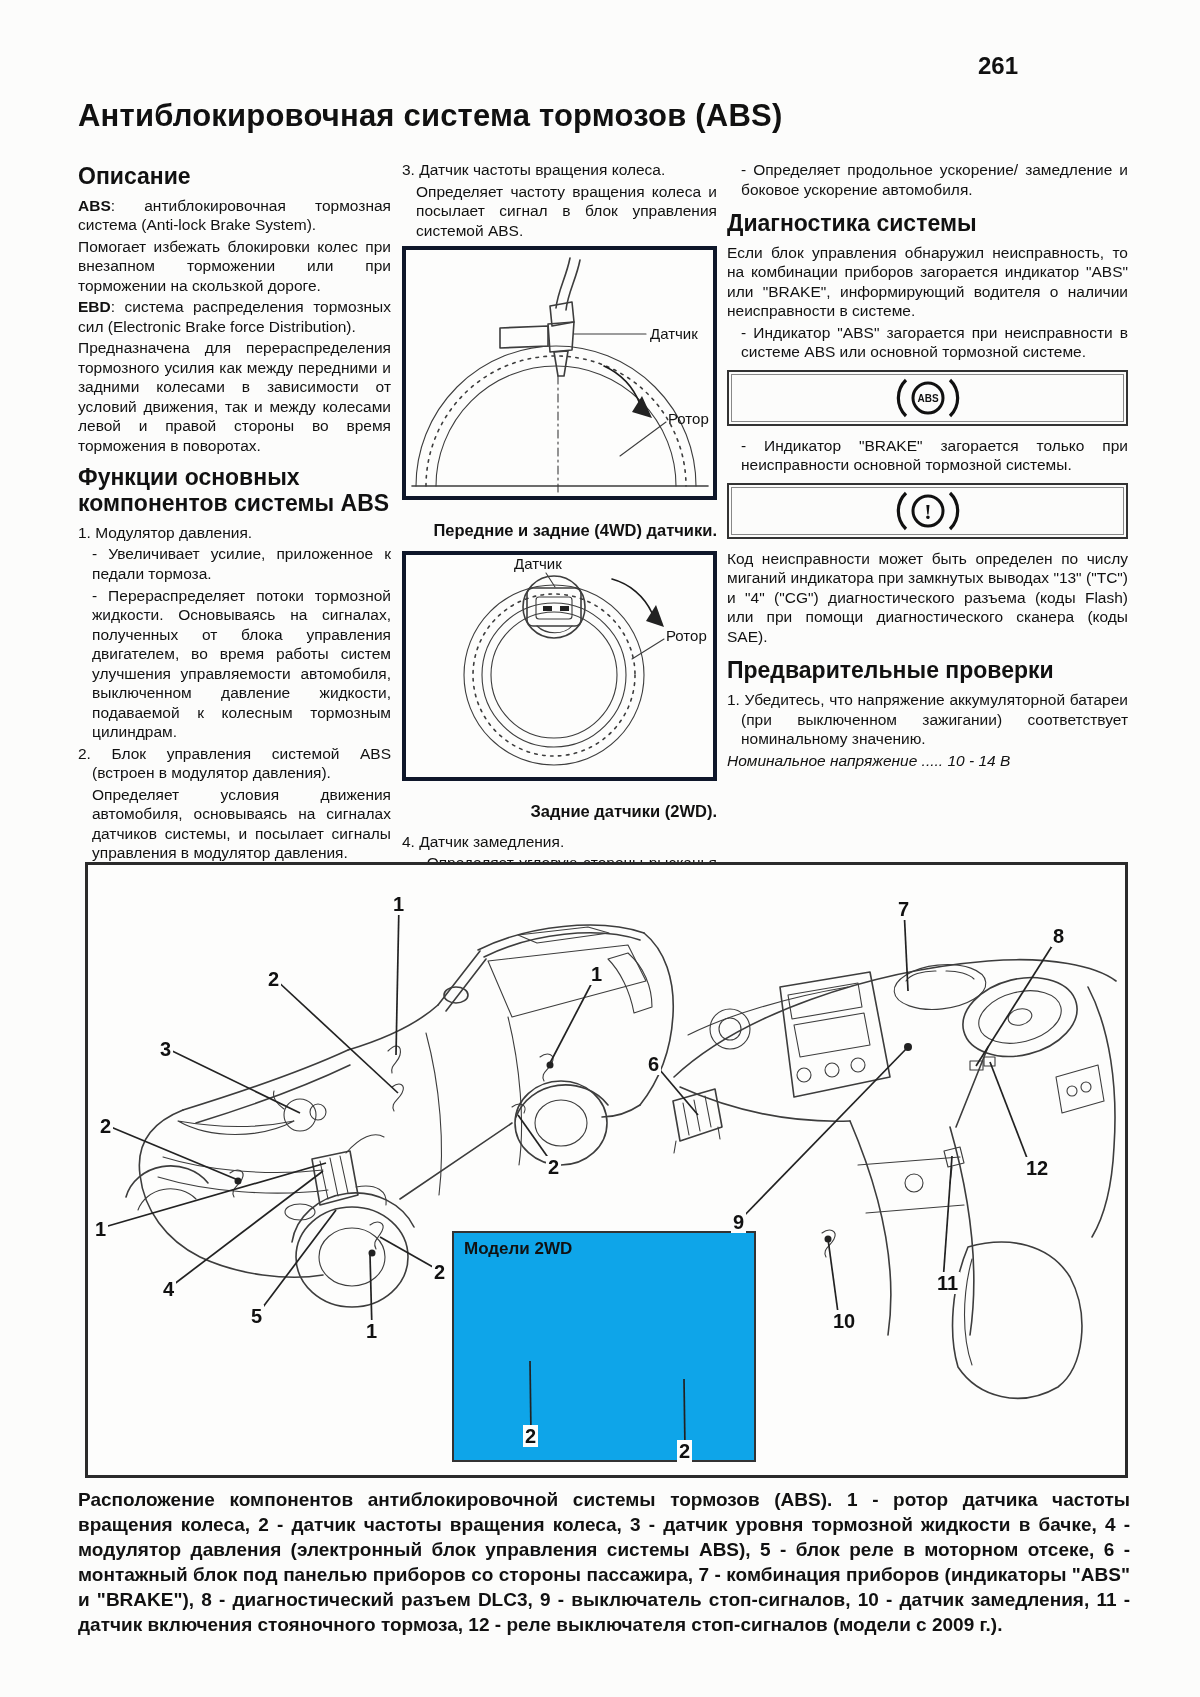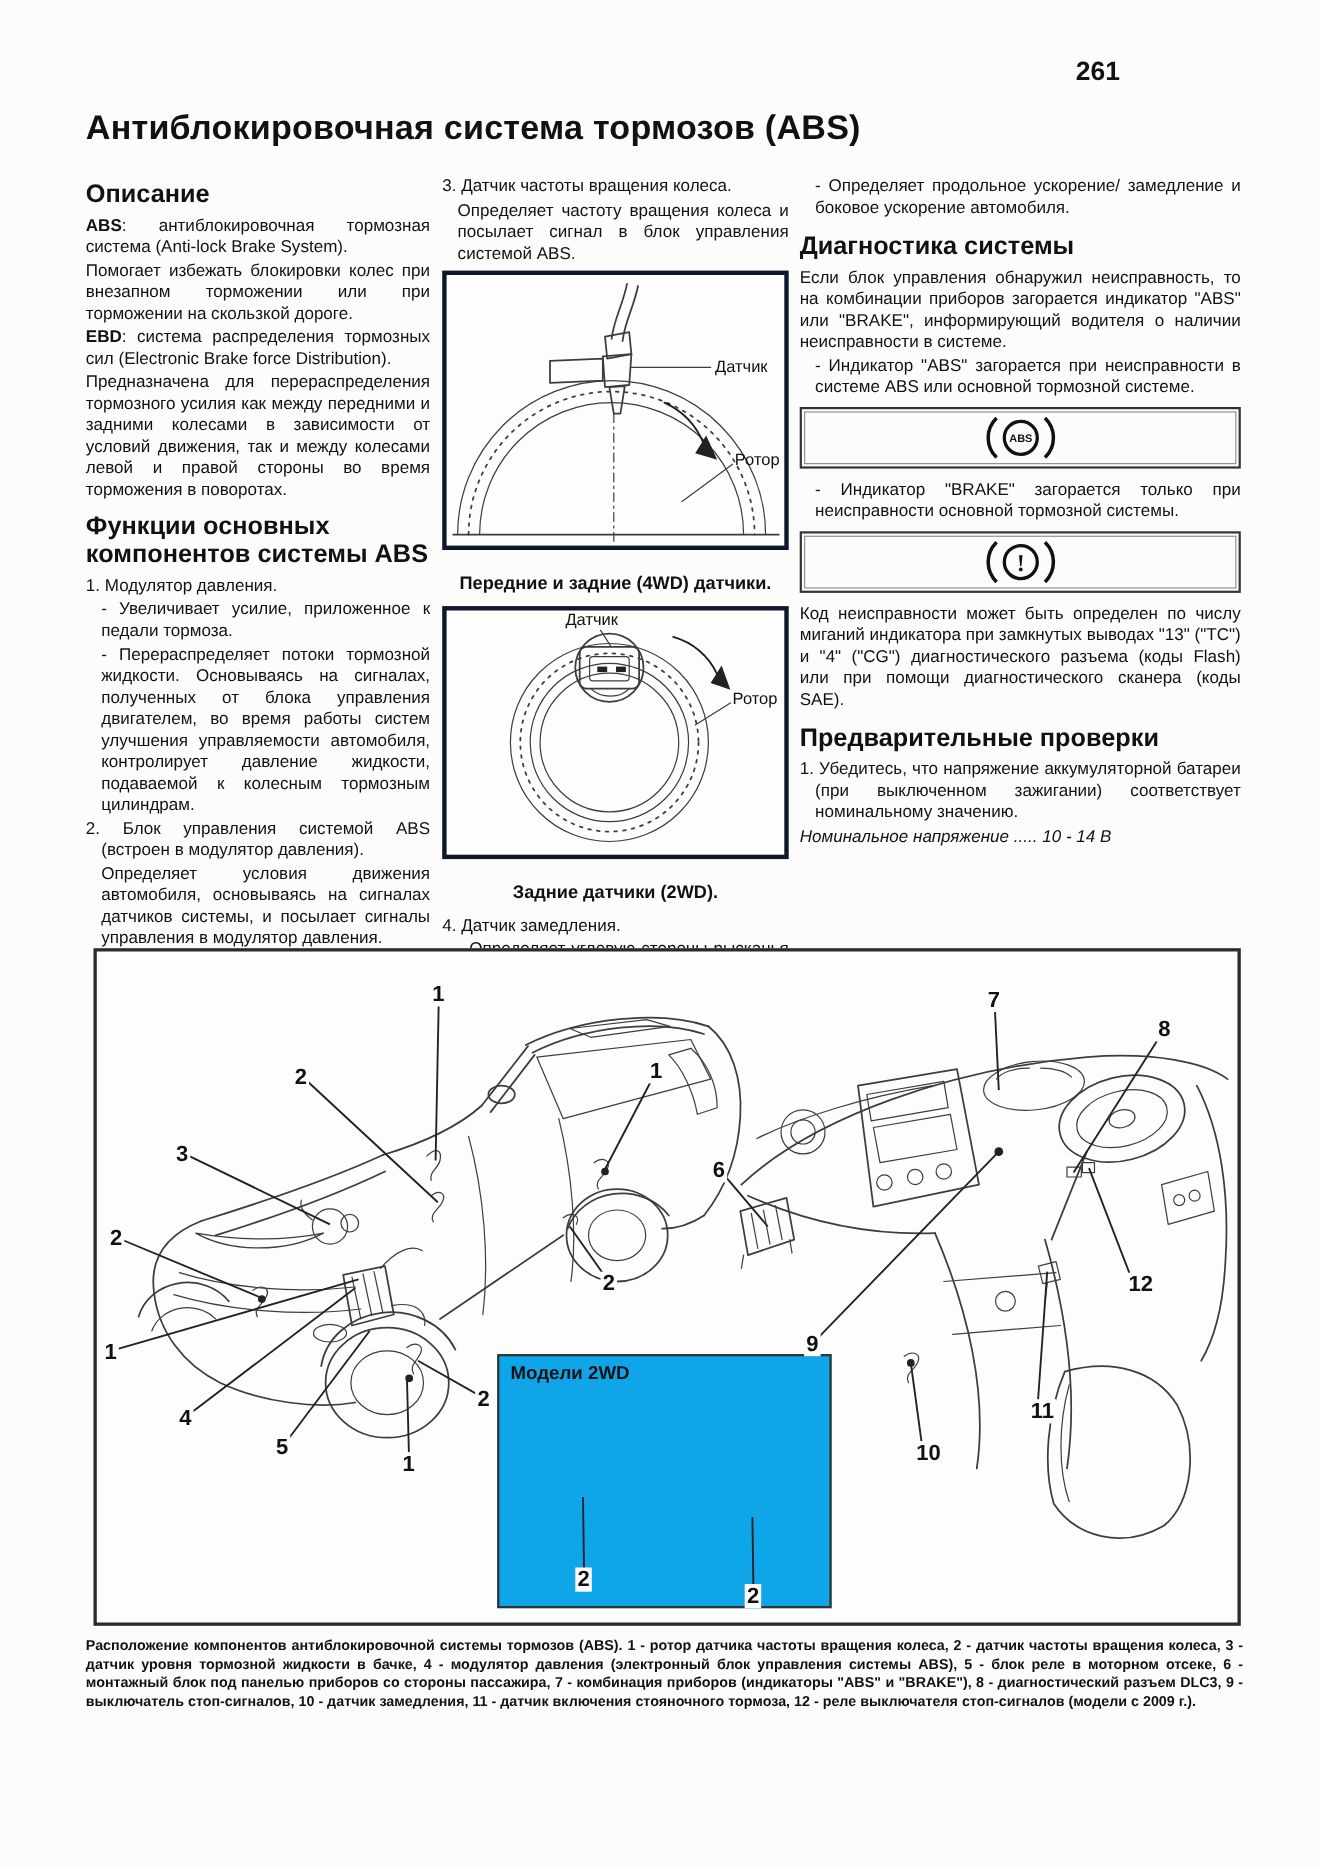--- a/index.html
+++ b/index.html
@@ -15,35 +15,35 @@
     font-size:31px; font-weight:700; letter-spacing:.2px;}
   .col{position:absolute; top:160px; font-size:15.5px; line-height:1.26; text-align:justify;}
   .col1{left:78px;  width:313px;}
   .col2{left:402px; width:315px;}
   .col3{left:727px; width:401px;}
   .col p{margin:0 0 2px 0;}
   .h1{font-size:23px; font-weight:700; line-height:1.12; margin:4px 0 6px 0; text-align:left;}
   .sub{padding-left:14px;}
   .num{text-indent:-14px; padding-left:14px;}
   .figbox{position:relative; border:4px solid #0f172a; background:#fdfdfc; margin:6px 0 4px 0;}
-  .figcap{font-weight:700; font-size:16.5px; margin:20px 0 10px 0; text-align:center;}
+  .figcap{font-weight:700; font-size:16.5px; margin:20px 0 10px 0; text-align:right;}
   .figlabel{position:absolute; font-size:15px; font-weight:400; white-space:nowrap;}
   .indbox{border:2px solid #333; outline:1px solid #888; outline-offset:-5px;
     height:52px; display:flex; align-items:center; justify-content:center; margin:8px 0 10px 0;}
   .spec{font-style:italic; margin-top:2px;}
   .bigfig{position:absolute; left:85px; top:862px; width:1037px; height:610px;
     border:3px solid #2b2b2b; background:#fdfdfc;}
   .bigfig > svg{position:absolute; left:0; top:0;}
   .callout{position:absolute; font-size:20px; font-weight:700; line-height:1;
     background:#fdfdfc; padding:1px 2px; z-index:3;}
   .inset{position:absolute; left:364px; top:366px; width:300px; height:227px;
     border:2px solid #333; background:#0ea5e9; z-index:1;}
   .inset-label{position:absolute; left:10px; top:6px; font-size:17px; font-weight:700;}
   .caption{position:absolute; left:78px; top:1487px; width:1052px;
-    font-size:13px; font-weight:700; line-height:1.32; text-align:justify;}
+    font-size:19px; font-weight:700; line-height:1.32; text-align:justify;}
   svg{display:block;}
   .st{stroke:#3d3d3d; fill:none; stroke-width:1.6; stroke-linecap:round; stroke-linejoin:round;}
   .thin{stroke-width:1.1;}
   .dk{stroke:#1c1c1c;}
   .fillk{fill:#222; stroke:none;}
 </style>
 </head>
 <body>
 
 <div class="page">
@@ -53,21 +53,21 @@
 
   <div class="col col1">
     <div class="h1">Описание</div>
     <p><b>ABS</b><span>: антиблокировочная тормозная система (Anti-lock Brake System).</span></p>
     <p>Помогает избежать блокировки колес при внезапном торможении или при торможении на скользкой дороге.</p>
     <p><b>EBD</b><span>: система распределения тормозных сил (Electronic Brake force Distribution).</span></p>
     <p>Предназначена для перераспределения тормозного усилия как между передними и задними колесами в зависимости от условий движения, так и между колесами левой и правой стороны во время торможения в поворотах.</p>
     <div class="h1" style="margin-top:10px">Функции основных компонентов системы ABS</div>
     <p class="num">1. Модулятор давления.</p>
     <p class="sub">- Увеличивает усилие, приложенное к педали тормоза.</p>
-    <p class="sub">- Перераспределяет потоки тормозной жидкости. Основываясь на сигналах, полученных от блока управления двигателем, во время работы систем улучшения управляемости автомобиля, контролирует давление жидкости, подаваемой к колесным тормозным цилиндрам.</p>
+    <p class="sub">- Перераспределяет потоки тормозной жидкости. Основываясь на сигналах, полученных от блока управления двигателем, во время работы систем улучшения управляемости автомобиля, выключенном давление жидкости, подаваемой к колесным тормозным цилиндрам.</p>
     <p class="num">2. Блок управления системой ABS (встроен в модулятор давления).</p>
     <p class="sub">Определяет условия движения автомобиля, основываясь на сигналах датчиков системы, и посылает сигналы управления в модулятор давления.</p>
   </div>
 
   <div class="col col2">
     <p class="num">3. Датчик частоты вращения колеса.</p>
     <p class="sub">Определяет частоту вращения колеса и посылает сигнал в блок управления системой ABS.</p>
 
     <div class="figbox" style="height:246px">
       <svg width="311" height="246" viewBox="0 0 311 246">

